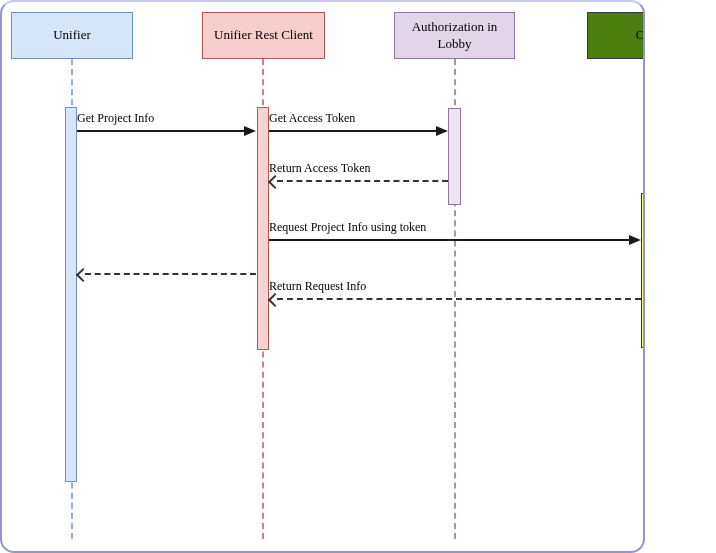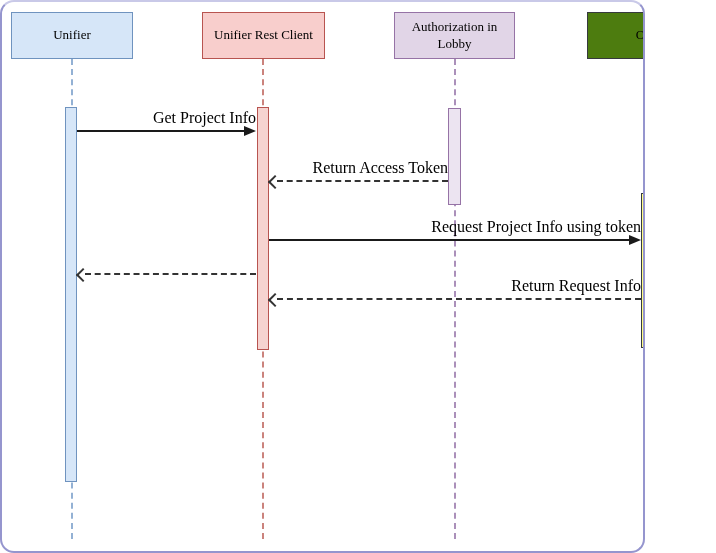--- a/index.html
+++ b/index.html
@@ -45,21 +45,21 @@
   }
   .activation.blue   { background:#d6e6f8; border-color:#6f93bf; }
   .activation.red    { background:#f6d3d0; border-color:#b85450; }
   .activation.purple { background:#ece4f1; border-color:#9673a6; }
   .activation.yellow { background:#ffff88; border-color:#36393d; }
 
   
   .msg { position:absolute; height:22px; }
   .msg-label {
     position:absolute; top:0; left:0; right:0;
-    text-align:right; font-size:16px; line-height:14px;
+    text-align:left; font-size:12px; line-height:14px;
     white-space:nowrap;
   }
   .msg-line { position:absolute; top:19px; height:0; }
   .msg-line.solid  { border-top:2px solid #1a1a1a; }
   .msg-line.dashed { border-top:2px dashed #333333; }
   .head-solid-right {
     position:absolute; top:15px; right:0;
     width:0; height:0;
     border-left:12px solid #1a1a1a;
     border-top:5px solid transparent;
@@ -101,20 +101,25 @@
   <div class="activation red" style="left:255px; top:105px; width:12px; height:243px;"></div>
   <div class="activation purple" style="left:446px; top:106px; width:13px; height:97px;"></div>
   <div class="activation yellow" style="left:639px; top:191px; width:13px; height:155px;"></div>
 
   <div class="msg" style="left:75px; top:109px; width:179px;">
     <div class="msg-label">Get Project Info</div>
     <div class="msg-line solid" style="left:0; width:168px;"></div>
     <div class="head-solid-right"></div>
   </div>
 
+  <div class="msg" style="left:267px; top:109px; width:179px;">
+    <div class="msg-label">Get Access Token</div>
+    <div class="msg-line solid" style="left:0; width:168px;"></div>
+    <div class="head-solid-right"></div>
+  </div>
 
   <div class="msg" style="left:267px; top:218px; width:372px;">
     <div class="msg-label">Request Project Info using token</div>
     <div class="msg-line solid" style="left:0; width:361px;"></div>
     <div class="head-solid-right"></div>
   </div>
 
   <div class="msg" style="left:267px; top:159px; width:179px;">
     <div class="msg-label">Return Access Token</div>
     <div class="msg-line dashed" style="left:8px; width:171px;"></div>

